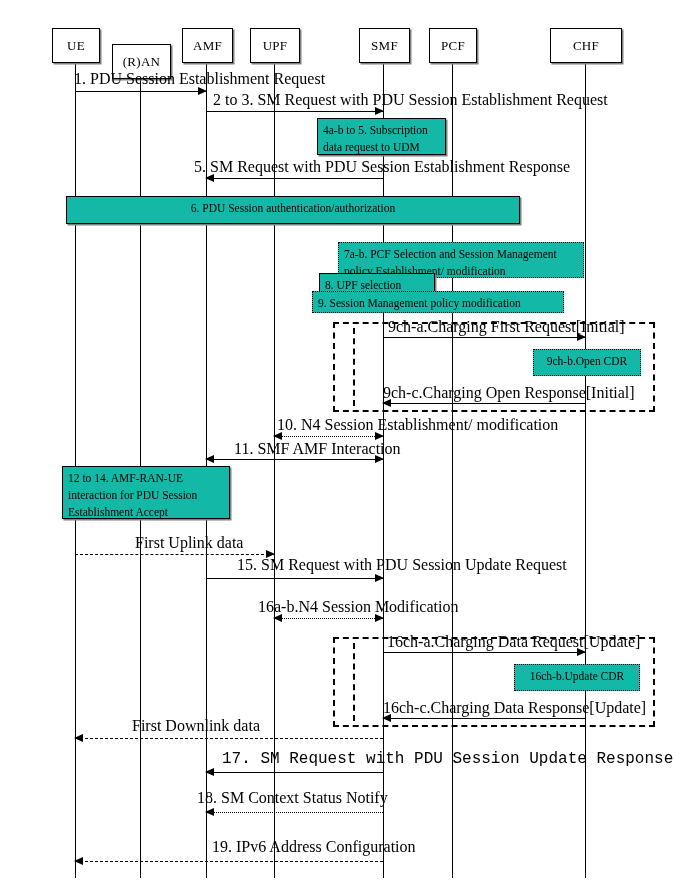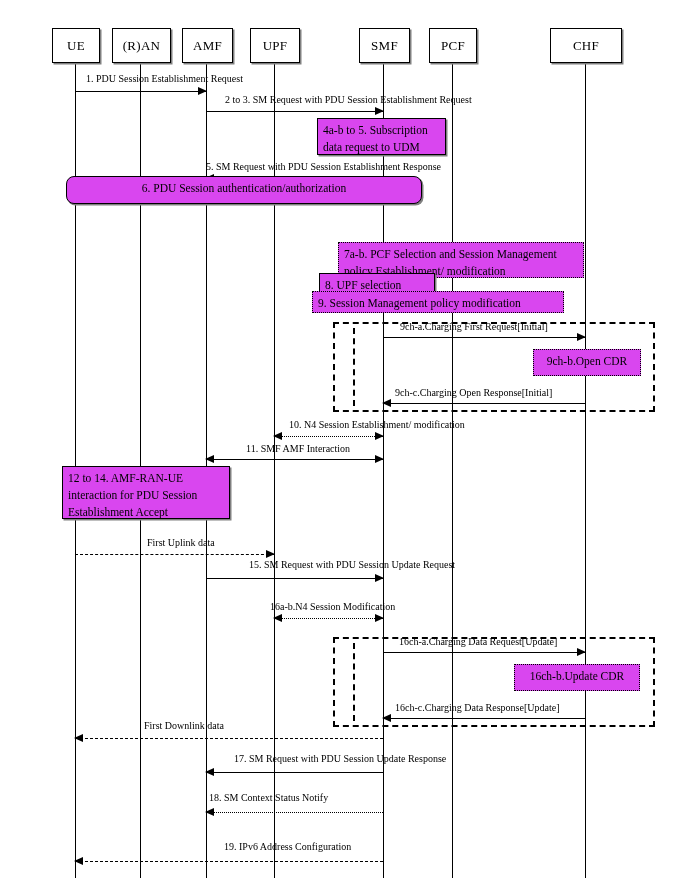--- a/index.html
+++ b/index.html
@@ -19,21 +19,21 @@
   }
   .lifeline{
     position:absolute;
     width:0;
     border-left:1px solid #000;
   }
 
   
   .pbox{
     position:absolute;
-    background:#d946ef;
+    background:#14b8a6;
     border:1px solid #000;
     box-shadow:1.5px 1.5px 0 0 #808080;
     font-size:11.5px;
     line-height:17px;
     padding:3px 5px;
     box-sizing:border-box;
     z-index:5;
   }
   .pbox.center{text-align:center;}
   .pbox.dotted{
@@ -67,26 +67,25 @@
   .head{
     position:absolute;top:-4.5px;width:0;height:0;
     border-top:4.5px solid transparent;
     border-bottom:4.5px solid transparent;
   }
   .head.right{right:-1px;border-left:9px solid #000;}
   .head.left{left:-1px;border-right:9px solid #000;}
 
   .label{
     position:absolute;
-    font-size:10px;
+    font-size:16px;
     white-space:nowrap;
     background:transparent;
     z-index:6;
     line-height:14px;
-    margin-left:12px;
   }
 </style>
 </head>
 <body>
 
 <div id="canvas">
   <div id="lifelines">
       <div class="lifeline" style="left: 75px; top: 61px; height: 817px;"></div>
       <div class="lifeline" style="left: 140px; top: 61px; height: 817px;"></div>
       <div class="lifeline" style="left: 206px; top: 61px; height: 817px;"></div>
@@ -147,21 +146,21 @@
       <div class="label" style="left: 258px; top: 600px;">16a-b.N4 Session Modification</div>
       <div class="msg dash" style="left: 75px; top: 738px; width: 308px;">
         <div class="line"></div>
         <div class="head left"></div>
       </div>
       <div class="label" style="left: 132px; top: 719px;">First Downlink data</div>
       <div class="msg" style="left: 206px; top: 772px; width: 177px;">
         <div class="line"></div>
         <div class="head left"></div>
       </div>
-      <div class="label" style="left: 222px; top: 752px;">17. SM Request with PDU Session Update Response</div>
+      <div class="label" style="left: 222px; top: 752px; font-family: Liberation Mono, monospace;">17. SM Request with PDU Session Update Response</div>
       <div class="msg dot" style="left: 206px; top: 812px; width: 177px;">
         <div class="line"></div>
         <div class="head left"></div>
       </div>
       <div class="label" style="left: 197px; top: 791px;">18. SM Context Status Notify</div>
       <div class="msg dash" style="left: 75px; top: 861px; width: 308px;">
         <div class="line"></div>
         <div class="head left"></div>
       </div>
       <div class="label" style="left: 212px; top: 840px;">19. IPv6 Address Configuration</div>
@@ -181,33 +180,33 @@
       </div>
       <div class="label" style="left: 387px; top: 635px;">16ch-a.Charging Data Request[Update]</div>
       <div class="msg" style="left: 383px; top: 718px; width: 202px;">
         <div class="line"></div>
         <div class="head left"></div>
       </div>
       <div class="label" style="left: 383px; top: 701px;">16ch-c.Charging Data Response[Update]</div>
     </div>
   <div id="boxes">
       <div class="pbox" style="left: 317px; top: 118px; width: 129px; height: 37px;">4a-b to 5. Subscription data request to UDM</div>
-      <div class="pbox center" style="left: 66px; top: 176px; width: 356px; height: 28px; border-radius: 8px;">6. PDU Session authentication/authorization</div>
+      <div class="pbox center" style="left: 66px; top: 196px; width: 454px; height: 28px;">6. PDU Session authentication/authorization</div>
       <div class="pbox dotted" style="left: 316px; top: 242px; width: 246px; height: 36px; margin-left: 22px;">7a-b. PCF Selection and Session Management policy Establishment/ modification</div>
       <div class="pbox" style="left: 319px; top: 264px; width: 116px; height: 22px; margin-top: 9px;">8.   UPF selection</div>
       <div class="pbox dotted" style="left: 312px; top: 291px; width: 252px; height: 22px;">9.    Session Management policy modification</div>
       <div class="pbox" style="left: 62px; top: 466px; width: 168px; height: 53px;">12 to 14.  AMF-RAN-UE interaction for PDU Session Establishment Accept</div>
       <div class="pbox dotted center" style="left: 533px; top: 349px; width: 108px; height: 27px;">9ch-b.Open CDR</div>
       <div class="pbox dotted center" style="left: 514px; top: 664px; width: 126px; height: 27px;">16ch-b.Update CDR</div>
     </div>
   <div id="actors">
       <div class="actor" style="left: 52px; top: 28px; width: 46px; height: 33px;">
         <span>UE</span>
       </div>
-      <div class="actor" style="left: 112px; top: 28px; width: 57px; height: 33px;">
+      <div class="actor" style="left: 112px; top: 44px; width: 57px; height: 33px;">
         <span>(R)AN</span>
       </div>
       <div class="actor" style="left: 182px; top: 28px; width: 49px; height: 33px;">
         <span>AMF</span>
       </div>
       <div class="actor" style="left: 250px; top: 28px; width: 48px; height: 33px;">
         <span>UPF</span>
       </div>
       <div class="actor" style="left: 359px; top: 28px; width: 49px; height: 33px;">
         <span>SMF</span>

